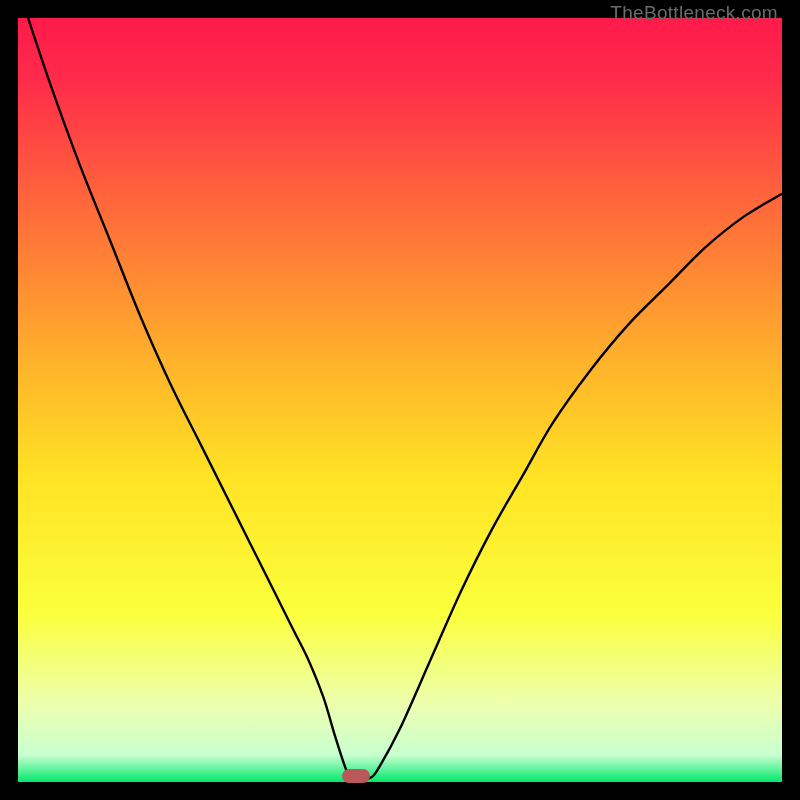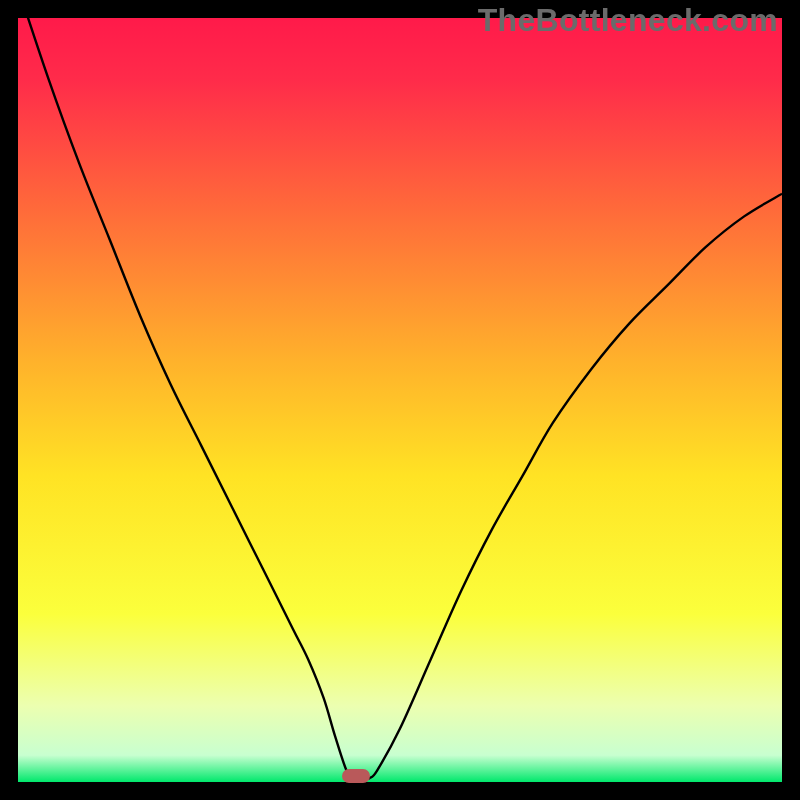--- a/index.html
+++ b/index.html
@@ -24,22 +24,22 @@
     left: 0;
     top: 0;
     width: 764px;
     height: 764px;
   }
   .watermark {
     position: absolute;
     top: 2px;
     right: 22px;
     color: #6b6b6b;
-    font-size: 32px;
-    font-weight: 700;
+    font-size: 19px;
+    font-weight: 400;
     letter-spacing: 0.3px;
   }
   .marker {
     position: absolute;
     width: 28px;
     height: 14px;
     border-radius: 7px;
     transform: translate(-50%, -50%);
   }
 </style>

